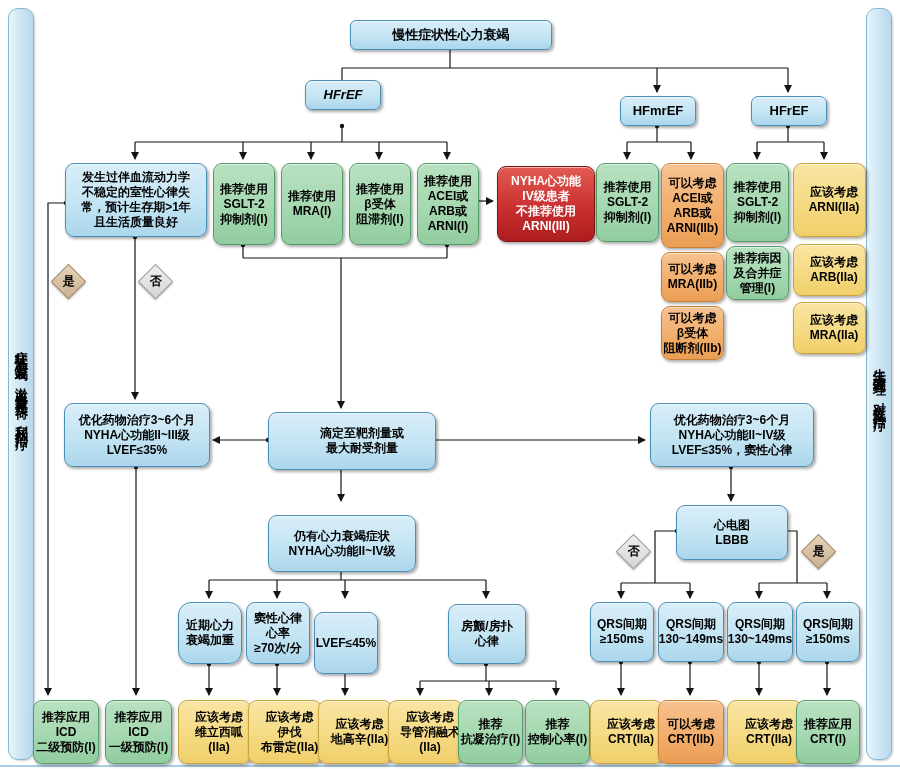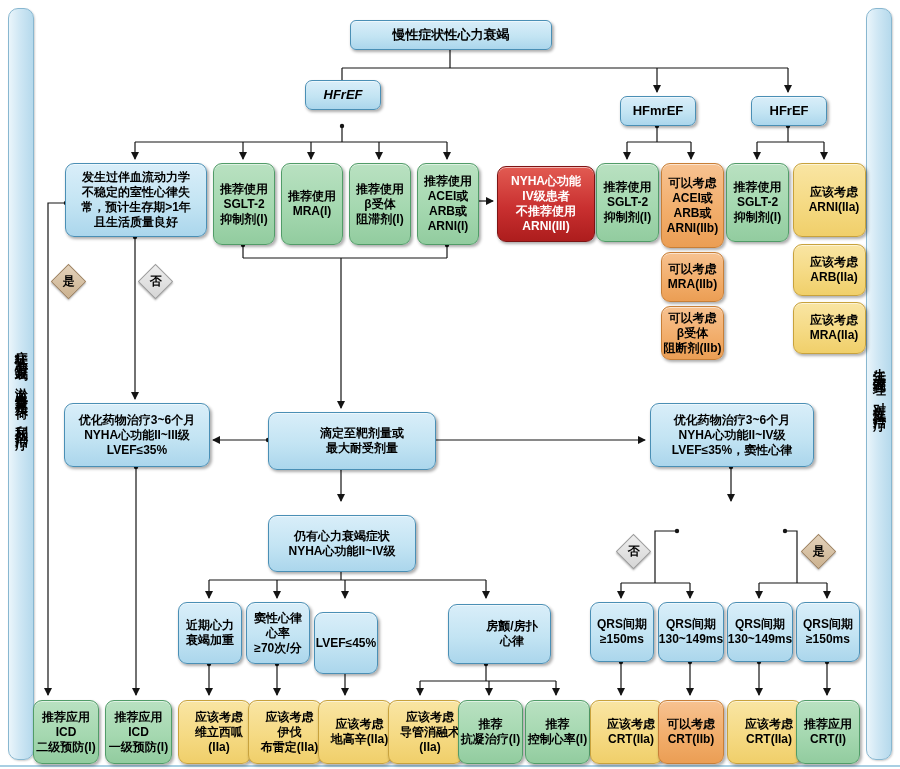--- a/index.html
+++ b/index.html
@@ -187,20 +187,23 @@
 MRA(IIb)</div>
   <div class="node orange" style="left:661px;top:306px;width:61px;height:52px;">可以考虑
 β受体
 阻断剂(IIb)</div>
 
   <div class="node green" style="left:726px;top:163px;width:61px;height:77px;">推荐使用
 SGLT-2
 抑制剂(I)</div>
   <div class="node yellow" style="left:793px;top:163px;width:62px;height:72px;">应该考虑
 ARNI(IIa)</div>
+  <div class="node green" style="left:726px;top:246px;width:61px;height:52px;">推荐病因
+及合并症
+管理(I)</div>
   <div class="node yellow" style="left:793px;top:244px;width:62px;height:50px;">应该考虑
 ARB(IIa)</div>
   <div class="node yellow" style="left:793px;top:302px;width:62px;height:50px;">应该考虑
 MRA(IIa)</div>
 
   <div class="diamond d-yes" style="left:56px;top:269px;">
       <span>是</span>
     </div>
   <div class="diamond d-no" style="left:143px;top:269px;">
       <span>否</span>
@@ -215,28 +218,30 @@
   <div class="node blue" style="left:64px;top:403px;width:144px;height:62px;">优化药物治疗3~6个月
 NYHA心功能II~III级
 LVEF≤35%</div>
   <div class="node blue" style="left:268px;top:412px;width:146px;height:56px;padding-left:20px;">滴定至靶剂量或
 最大耐受剂量</div>
   <div class="node blue" style="left:650px;top:403px;width:162px;height:62px;">优化药物治疗3~6个月
 NYHA心功能II~IV级
 LVEF≤35%，窦性心律</div>
   <div class="node blue" style="left:268px;top:515px;width:146px;height:55px;">仍有心力衰竭症状
 NYHA心功能II~IV级</div>
-
-  <div class="node blue" style="left:178px;top:602px;width:62px;height:60px;">近期心力
+  <div class="node blue" style="left:676px;top:505px;width:110px;height:53px;">心电图
+LBBB</div>
+
+  <div class="node blue" style="left:178px;top:602px;width:62px;height:60px;border-radius:13px;">近期心力
 衰竭加重</div>
   <div class="node blue" style="left:246px;top:602px;width:62px;height:60px;">窦性心律
 心率
 ≥70次/分</div>
   <div class="node blue" style="left:314px;top:612px;width:62px;height:60px;">LVEF≤45%</div>
-  <div class="node blue" style="left:448px;top:604px;width:76px;height:58px;padding-left:25px;">房颤/房扑
+  <div class="node blue" style="left:448px;top:604px;width:76px;height:58px;">房颤/房扑
 心律</div>
   <div class="node blue" style="left:590px;top:602px;width:62px;height:58px;">QRS间期
 ≥150ms</div>
   <div class="node blue" style="left:658px;top:602px;width:64px;height:58px;">QRS间期
 130~149ms</div>
   <div class="node blue" style="left:727px;top:602px;width:64px;height:58px;">QRS间期
 130~149ms</div>
   <div class="node blue" style="left:796px;top:602px;width:62px;height:58px;">QRS间期
 ≥150ms</div>
 

